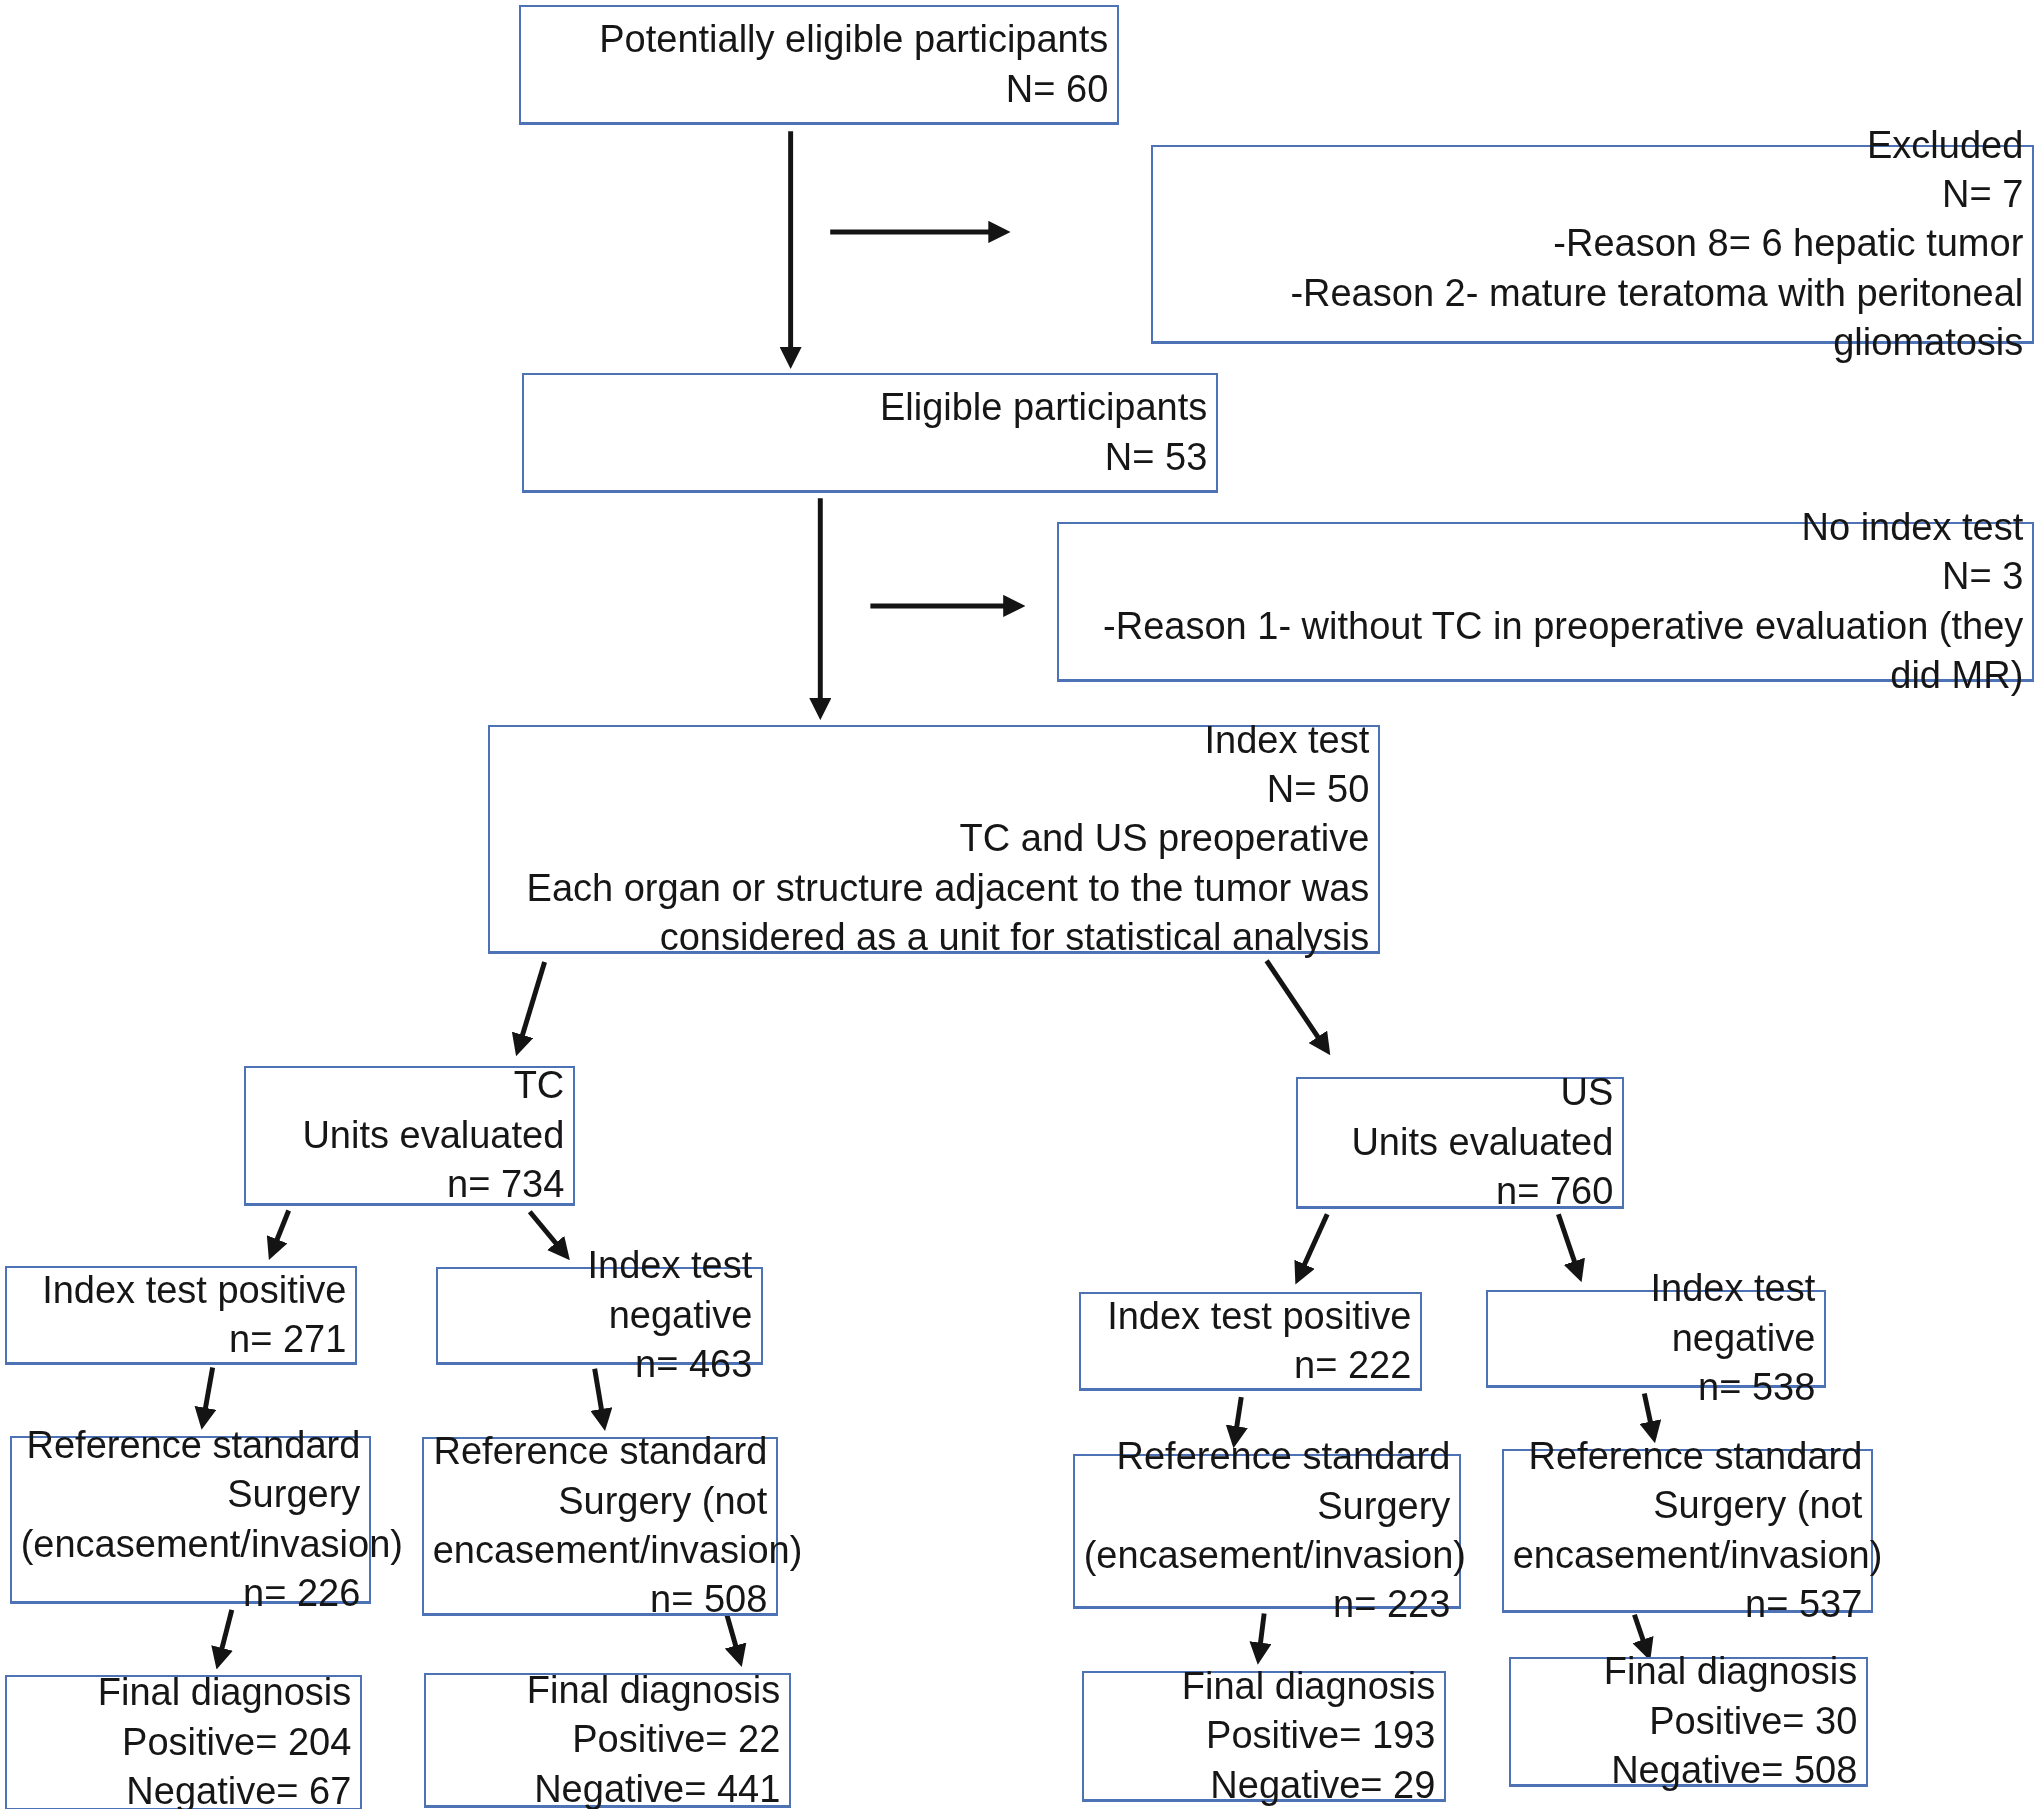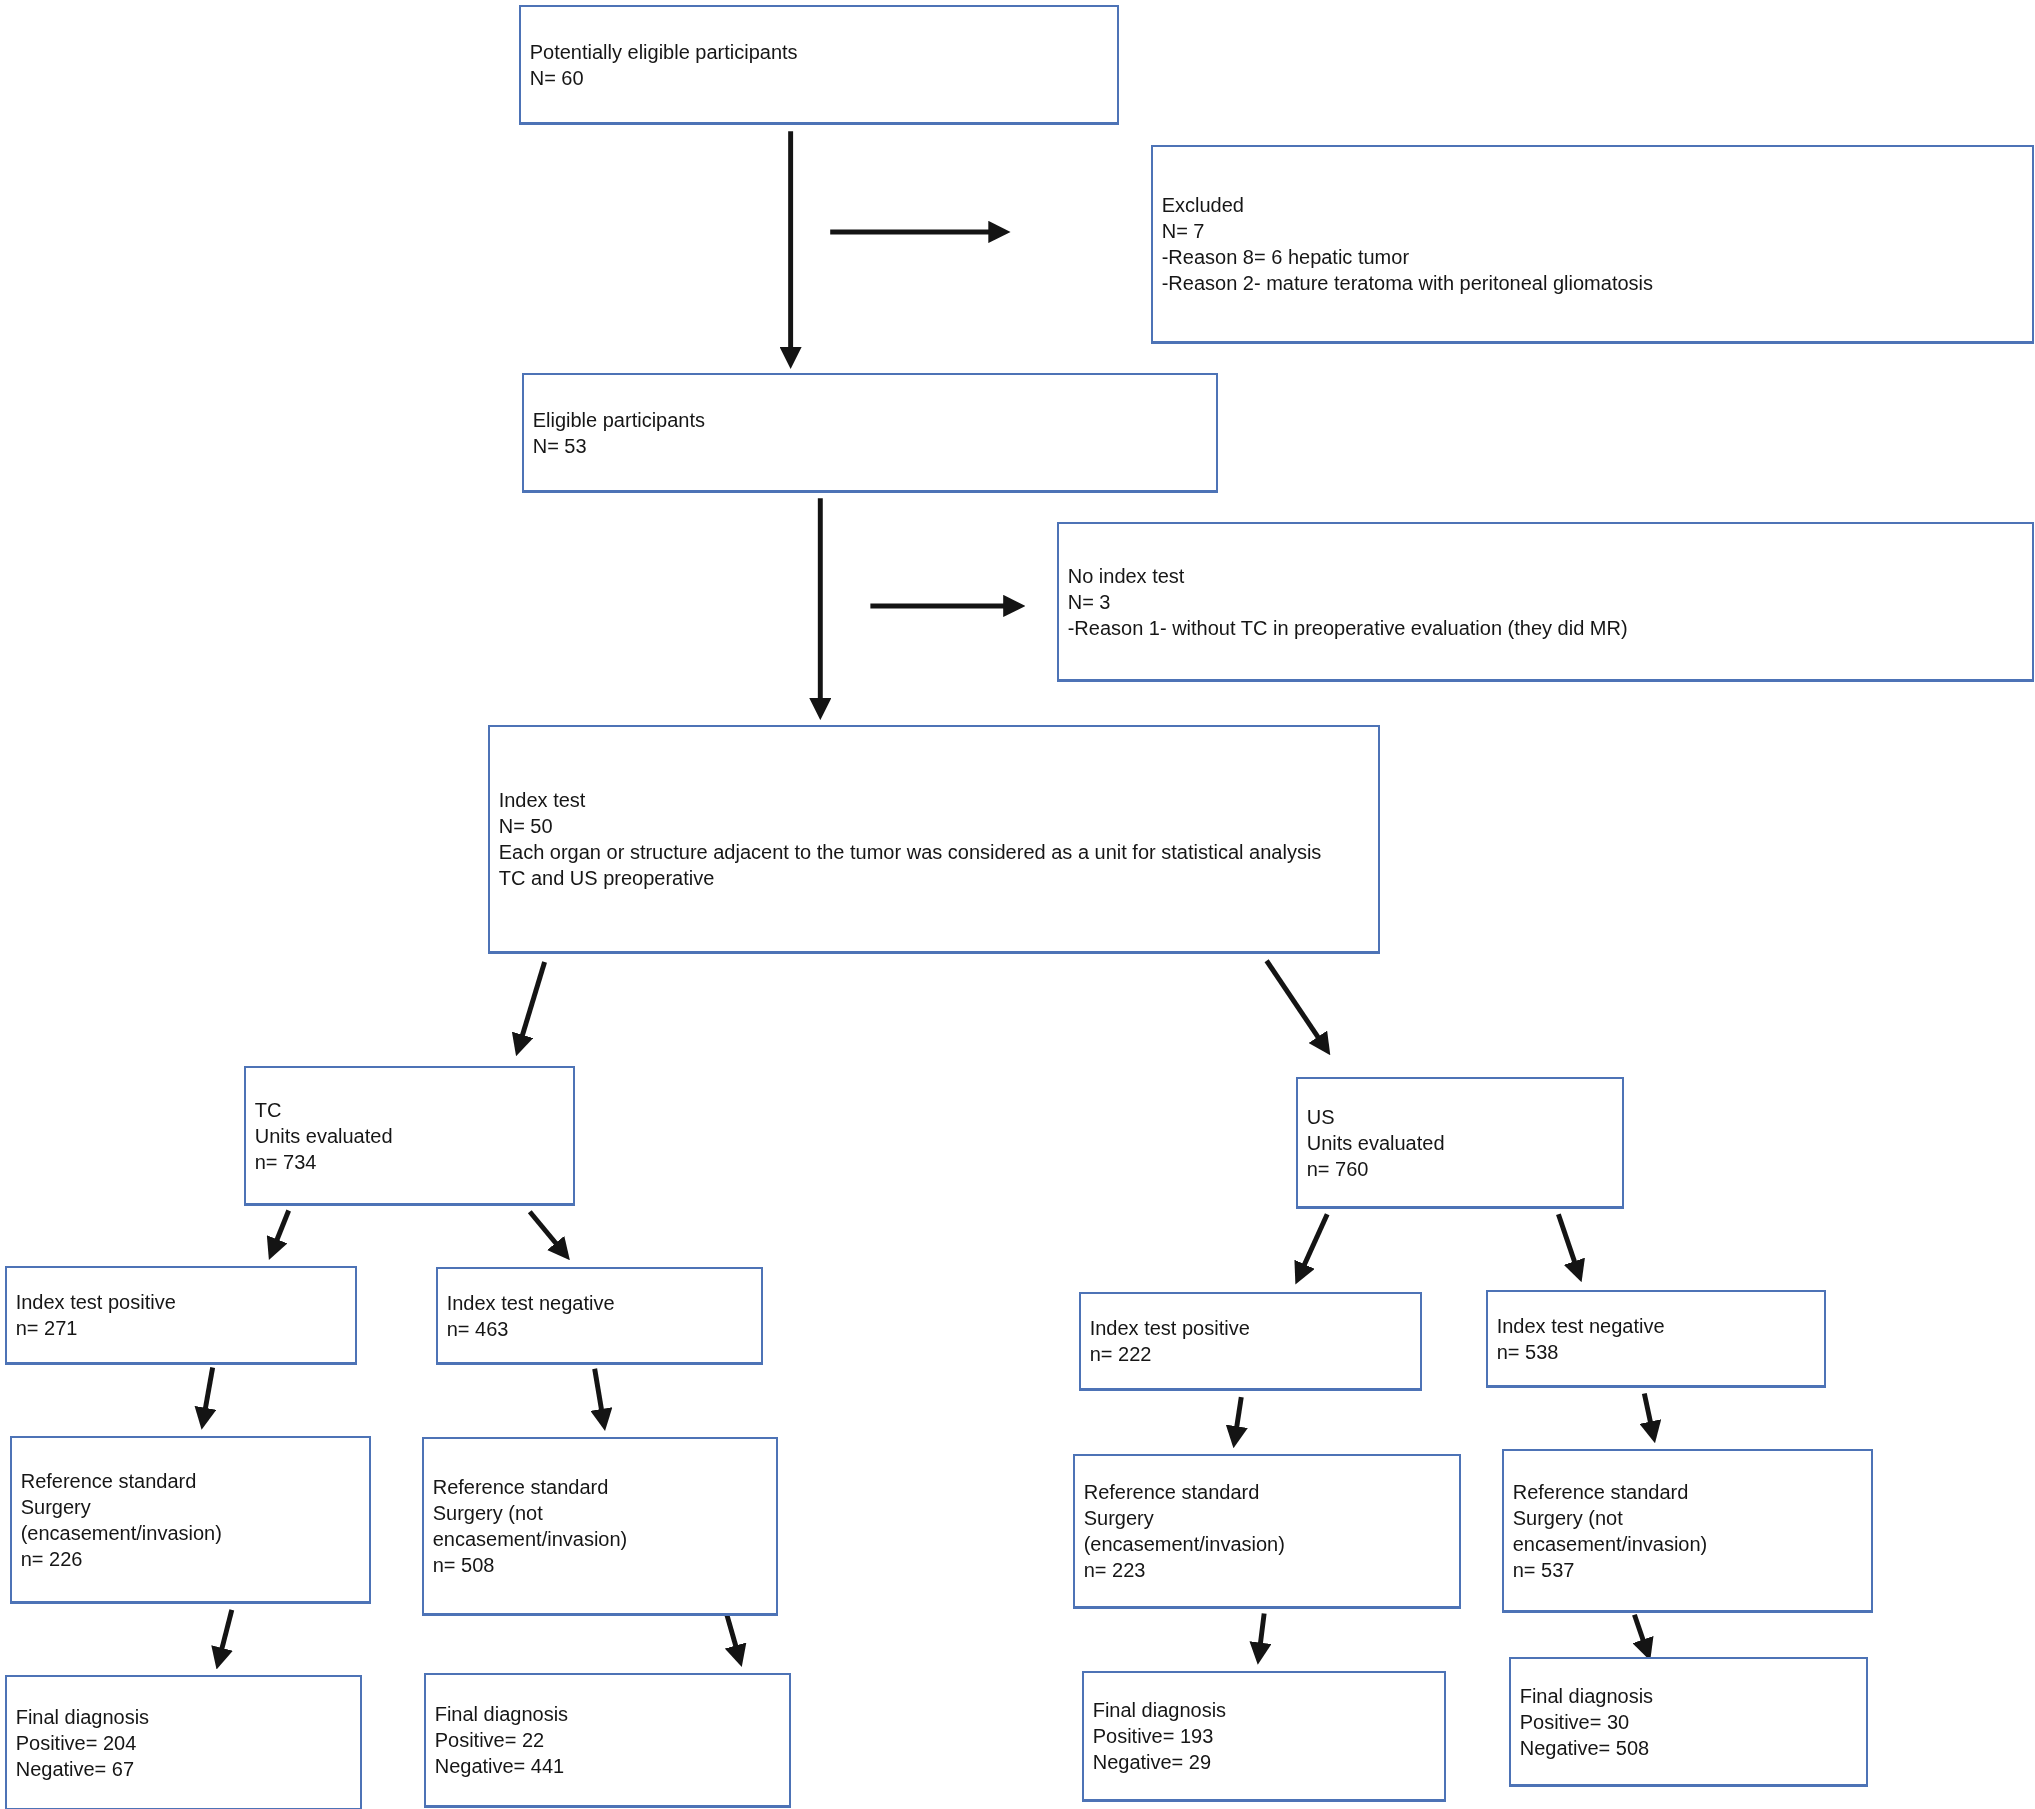--- a/index.html
+++ b/index.html
@@ -25,22 +25,22 @@
     position: absolute;
     box-sizing: border-box;
     background: #ffffff;
     border: 2.5px solid #4d73b6;
     border-bottom-width: 3.7px;
     color: #161616;
     display: flex;
     flex-direction: column;
     justify-content: center;
     align-items: center;
-    text-align: left;
-    font-size: 20px;
+    text-align: right;
+    font-size: 38px;
     line-height: 1.3;
     padding: 2.5px 8.7px;
   }
   .box .ln { width: 100%; }
   line { stroke: #141414; stroke-width: 8; }
 </style>
 </head>
 <body>
 
 <div id="canvas">
@@ -90,22 +90,22 @@
 
   <div class="box" style="left:1057px; top:522px; width:977px; height:160px;">
       <div class="ln">No index test</div>
       <div class="ln">N= 3</div>
       <div class="ln">-Reason 1- without TC in preoperative evaluation (they did MR)</div>
     </div>
 
   <div class="box" style="left:488px; top:725px; width:892px; height:229px;">
       <div class="ln">Index test</div>
       <div class="ln">N= 50</div>
+      <div class="ln">TC and US preoperative</div>
       <div class="ln">Each organ or structure adjacent to the tumor was considered as a unit for statistical analysis</div>
-      <div class="ln">TC and US preoperative</div>
     </div>
 
   <div class="box" style="left:244px; top:1066px; width:331px; height:140px;">
       <div class="ln">TC</div>
       <div class="ln">Units evaluated</div>
       <div class="ln">n= 734</div>
     </div>
 
   <div class="box" style="left:1296px; top:1077px; width:328px; height:132px;">
       <div class="ln">US</div>

